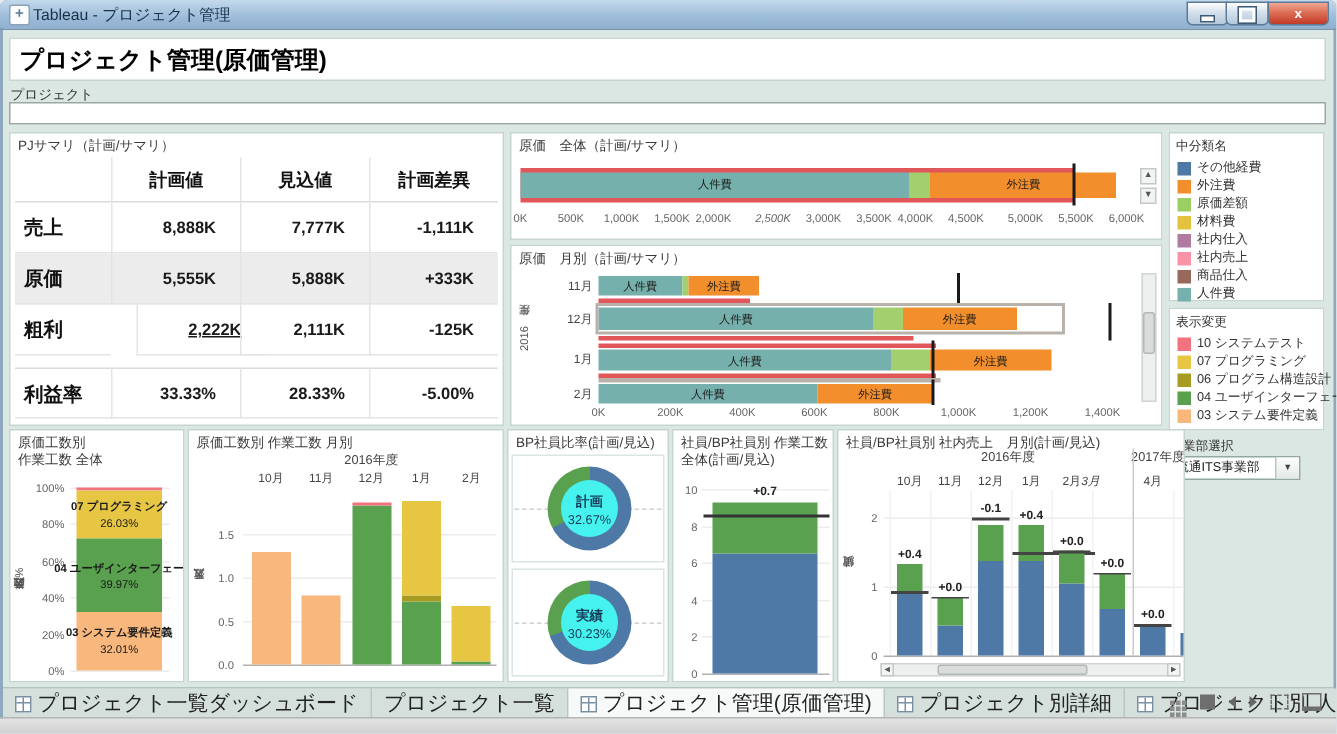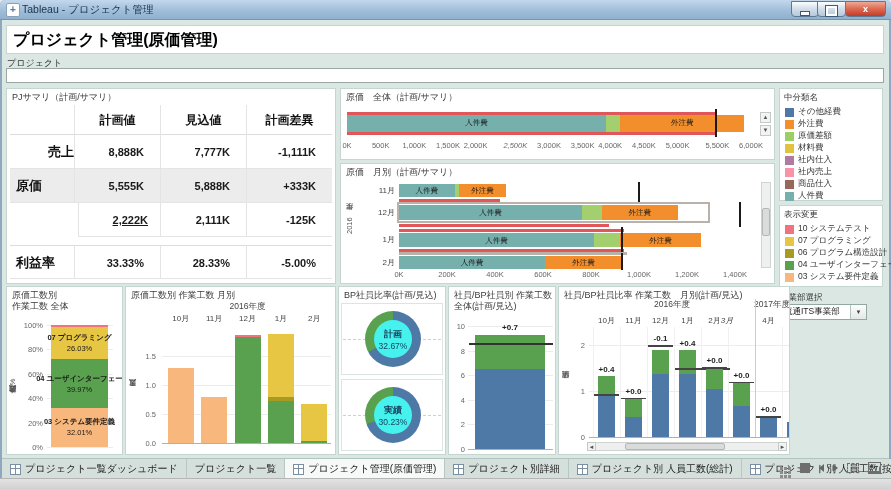--- a/index.html
+++ b/index.html
@@ -35,21 +35,21 @@
   .leglabel{font-size:8.5px;color:#333;white-space:nowrap;}
   
   #bu-dd{position:absolute;background:#fff;border:1px solid #93a8a2;display:flex;align-items:center;box-sizing:border-box;}
   #bu-dd .val{flex:1;font-size:8.5px;color:#222;padding-left:4px;white-space:nowrap;overflow:hidden;}
   #bu-dd .arrow{width:15px;height:100%;border-left:1px solid #b4c4bf;background:linear-gradient(#fdfdfd,#e3e9e7);
     font-size:6px;color:#444;text-align:center;line-height:15px;}
   
   #tabbar{position:absolute;left:2px;top:458px;width:887px;height:20px;background:#c9d6d1;border-top:1px solid #b2c4be;display:flex;align-items:stretch;}
   .tab{display:flex;align-items:center;padding:0 8px;border-right:1px solid #b7c7c2;background:#d5e0dc;cursor:default;}
   .tab.active{background:#f7f9f8;}
-  .tablabel{font-size:10px;color:#222;white-space:nowrap;}
+  .tablabel{font-size:14px;color:#222;white-space:nowrap;}
   .tabicon{width:9px;height:9px;border:1px solid #7b8fa3;margin-right:4px;flex:none;
     background:linear-gradient(#7b8fa3,#7b8fa3) 50% 0/1px 100% no-repeat,
                linear-gradient(#7b8fa3,#7b8fa3) 0 3px/100% 1px no-repeat,#fff;}
   
   #statusicons{position:absolute;top:462px;right:10px;display:flex;align-items:center;gap:9px;}
   .sicon{display:inline-block;}
   
   .sb-track{position:absolute;background:#eef0ef;border:1px solid #cfd4d2;box-sizing:border-box;}
   .sb-thumb{position:absolute;background:#d9dcdb;border:1px solid #b3b8b6;box-sizing:border-box;border-radius:2px;}
   .sb-btn{position:absolute;background:#f2f4f3;border:1px solid #c4c9c7;box-sizing:border-box;font-size:6px;color:#555;
@@ -87,29 +87,30 @@
   <div class="abs" style="left:7px;top:57px;font-size:9px;color:#333;">プロジェクト</div>
   <input class="filter" id="filter-input" type="text" style="left: 6px; top: 68px; width: 878px; height: 15px;" placeholder="">
 
   <div class="panel" id="p-summary" style="left:6px;top:88px;width:330px;height:196px;">
     <div class="ptitle">PJサマリ（計画/サマリ）</div>
     <div id="sumtable" class="abs" style="left:0;top:0;width:330px;height:196px;">
         <div class="cell" style="position: absolute; left: 3px; top: 16px; width: 64px; height: 30px; line-height: 30px; text-align: center; font-size: 12px; font-weight: bold; color: rgb(17, 17, 17); border-bottom: 1px solid rgb(220, 220, 220);"></div>
         <div class="cell" style="position: absolute; left: 67px; top: 16px; width: 86px; height: 30px; line-height: 30px; text-align: center; font-size: 12px; font-weight: bold; color: rgb(17, 17, 17); border-bottom: 1px solid rgb(220, 220, 220); border-left: 1px solid rgb(228, 228, 228);">計画値</div>
         <div class="cell" style="position: absolute; left: 239px; top: 16px; width: 86px; height: 30px; line-height: 30px; text-align: center; font-size: 12px; font-weight: bold; color: rgb(17, 17, 17); border-bottom: 1px solid rgb(220, 220, 220); border-left: 1px solid rgb(228, 228, 228);">計画差異</div>
         <div class="cell" style="position: absolute; left: 153px; top: 16px; width: 86px; height: 30px; line-height: 30px; text-align: center; font-size: 12px; font-weight: bold; color: rgb(17, 17, 17); border-bottom: 1px solid rgb(220, 220, 220); border-left: 1px solid rgb(228, 228, 228);">見込値</div>
-        <div class="cell" style="position: absolute; left: 3px; top: 46px; width: 64px; height: 34px; line-height: 34px; font-size: 13px; font-weight: bold; color: rgb(17, 17, 17); padding-left: 6px; box-sizing: border-box; border-bottom: 1px solid rgb(228, 228, 228); text-align: right;">売上</div>
+        <div class="cell" style="position: absolute; left: 3px; top: 46px; width: 64px; height: 34px; line-height: 34px; font-size: 13px; font-weight: bold; color: rgb(17, 17, 17); padding-left: 6px; box-sizing: border-box; border-bottom: 1px solid rgb(228, 228, 228);">売上</div>
         <div class="cell" style="position: absolute; left: 67px; top: 46px; width: 86px; height: 34px; line-height: 34px; text-align: right; padding-right: 16px; box-sizing: border-box; font-size: 11px; font-weight: bold; color: rgb(26, 26, 26); border-left: 1px solid rgb(228, 228, 228); border-bottom: 1px solid rgb(228, 228, 228);">8,888K</div>
         <div class="cell" style="position: absolute; left: 153px; top: 46px; width: 86px; height: 34px; line-height: 34px; text-align: right; padding-right: 16px; box-sizing: border-box; font-size: 11px; font-weight: bold; color: rgb(26, 26, 26); border-left: 1px solid rgb(228, 228, 228); border-bottom: 1px solid rgb(228, 228, 228);">7,777K</div>
         <div class="cell" style="position: absolute; left: 239px; top: 46px; width: 86px; height: 34px; line-height: 34px; text-align: right; padding-right: 16px; box-sizing: border-box; font-size: 11px; font-weight: bold; color: rgb(26, 26, 26); border-left: 1px solid rgb(228, 228, 228); border-bottom: 1px solid rgb(228, 228, 228);">-1,111K</div>
         <div class="cell" style="position: absolute; left: 3px; top: 80px; width: 64px; height: 34px; line-height: 34px; font-size: 13px; font-weight: bold; color: rgb(17, 17, 17); padding-left: 6px; box-sizing: border-box; background: rgb(236, 236, 236); border-bottom: 1px solid rgb(228, 228, 228);">原価</div>
         <div class="cell" style="position: absolute; left: 67px; top: 80px; width: 86px; height: 34px; line-height: 34px; text-align: right; padding-right: 16px; box-sizing: border-box; font-size: 11px; font-weight: bold; color: rgb(26, 26, 26); border-left: 1px solid rgb(228, 228, 228); border-bottom: 1px solid rgb(228, 228, 228); background: rgb(236, 236, 236);">5,555K</div>
         <div class="cell" style="position: absolute; left: 153px; top: 80px; width: 86px; height: 34px; line-height: 34px; text-align: right; padding-right: 16px; box-sizing: border-box; font-size: 11px; font-weight: bold; color: rgb(26, 26, 26); border-left: 1px solid rgb(228, 228, 228); border-bottom: 1px solid rgb(228, 228, 228); background: rgb(236, 236, 236);">5,888K</div>
         <div class="cell" style="position: absolute; left: 239px; top: 80px; width: 86px; height: 34px; line-height: 34px; text-align: right; padding-right: 16px; box-sizing: border-box; font-size: 11px; font-weight: bold; color: rgb(26, 26, 26); border-left: 1px solid rgb(228, 228, 228); border-bottom: 1px solid rgb(228, 228, 228); background: rgb(236, 236, 236);">+333K</div>
-        <div class="cell" style="position: absolute; left: 71px; top: 114px; width: 86px; height: 34px; line-height: 34px; text-align: right; padding-right: 16px; box-sizing: border-box; font-size: 11px; font-weight: bold; color: rgb(26, 26, 26); border-left: 1px solid rgb(228, 228, 228); border-bottom: 1px solid rgb(228, 228, 228); text-decoration: underline;">2,222K</div>
+        <div class="cell" style="position: absolute; left: 3px; top: 114px; width: 64px; height: 34px; line-height: 34px; font-size: 13px; font-weight: bold; color: rgb(17, 17, 17); padding-left: 6px; box-sizing: border-box; border-bottom: 1px solid rgb(228, 228, 228);">粗利</div>
+        <div class="cell" style="position: absolute; left: 84px; top: 114px; width: 86px; height: 34px; line-height: 34px; text-align: right; padding-right: 16px; box-sizing: border-box; font-size: 11px; font-weight: bold; color: rgb(26, 26, 26); border-left: 1px solid rgb(228, 228, 228); border-bottom: 1px solid rgb(228, 228, 228); text-decoration: underline;">2,222K</div>
         <div class="cell" style="position: absolute; left: 153px; top: 114px; width: 86px; height: 34px; line-height: 34px; text-align: right; padding-right: 16px; box-sizing: border-box; font-size: 11px; font-weight: bold; color: rgb(26, 26, 26); border-left: 1px solid rgb(228, 228, 228); border-bottom: 1px solid rgb(228, 228, 228);">2,111K</div>
         <div class="cell" style="position: absolute; left: 239px; top: 114px; width: 86px; height: 34px; line-height: 34px; text-align: right; padding-right: 16px; box-sizing: border-box; font-size: 11px; font-weight: bold; color: rgb(26, 26, 26); border-left: 1px solid rgb(228, 228, 228); border-bottom: 1px solid rgb(228, 228, 228);">-125K</div>
         <div class="cell" style="position: absolute; left: 3px; top: 156px; width: 64px; height: 34px; line-height: 34px; font-size: 13px; font-weight: bold; color: rgb(17, 17, 17); padding-left: 6px; box-sizing: border-box; border-top: 1px solid rgb(220, 220, 220); border-bottom: 1px solid rgb(228, 228, 228);">利益率</div>
         <div class="cell" style="position: absolute; left: 67px; top: 156px; width: 86px; height: 34px; line-height: 34px; text-align: right; padding-right: 16px; box-sizing: border-box; font-size: 11px; font-weight: bold; color: rgb(26, 26, 26); border-left: 1px solid rgb(228, 228, 228); border-bottom: 1px solid rgb(228, 228, 228); border-top: 1px solid rgb(220, 220, 220);">33.33%</div>
         <div class="cell" style="position: absolute; left: 153px; top: 156px; width: 86px; height: 34px; line-height: 34px; text-align: right; padding-right: 16px; box-sizing: border-box; font-size: 11px; font-weight: bold; color: rgb(26, 26, 26); border-left: 1px solid rgb(228, 228, 228); border-bottom: 1px solid rgb(228, 228, 228); border-top: 1px solid rgb(220, 220, 220);">28.33%</div>
         <div class="cell" style="position: absolute; left: 239px; top: 156px; width: 86px; height: 34px; line-height: 34px; text-align: right; padding-right: 16px; box-sizing: border-box; font-size: 11px; font-weight: bold; color: rgb(26, 26, 26); border-left: 1px solid rgb(228, 228, 228); border-bottom: 1px solid rgb(228, 228, 228); border-top: 1px solid rgb(220, 220, 220);">-5.00%</div>
       </div>
   </div>
 
   <div class="panel" id="p-cost-total" style="left:340px;top:88px;width:435px;height:72px;">
@@ -127,21 +128,21 @@
         <div class="tick" style="position: absolute; left: -12px; top: 52px; width: 36px; text-align: center;">0K</div>
         <div class="tick" style="position: absolute; left: 21.6667px; top: 52px; width: 36px; text-align: center;">500K</div>
         <div class="tick" style="position: absolute; left: 55.3333px; top: 52px; width: 36px; text-align: center;">1,000K</div>
         <div class="tick" style="position: absolute; left: 89px; top: 52px; width: 36px; text-align: center;">1,500K</div>
         <div class="tick" style="position: absolute; left: 122.667px; top: 52px; width: 36px; text-align: left;">2,000K</div>
         <div class="tick" style="position: absolute; left: 156.333px; top: 52px; width: 36px; text-align: center; font-style: italic;">2,500K</div>
         <div class="tick" style="position: absolute; left: 190px; top: 52px; width: 36px; text-align: center;">3,000K</div>
         <div class="tick" style="position: absolute; left: 223.667px; top: 52px; width: 36px; text-align: center;">3,500K</div>
         <div class="tick" style="position: absolute; left: 257.333px; top: 52px; width: 36px; text-align: left;">4,000K</div>
         <div class="tick" style="position: absolute; left: 291px; top: 52px; width: 36px; text-align: left;">4,500K</div>
-        <div class="tick" style="position: absolute; left: 324.667px; top: 52px; width: 36px; ">5,000K</div>
+        <div class="tick" style="position: absolute; left: 324.667px; top: 52px; width: 36px; text-align: center;">5,000K</div>
         <div class="tick" style="position: absolute; left: 358.333px; top: 52px; width: 36px; text-align: center;">5,500K</div>
         <div class="tick" style="position: absolute; left: 392px; top: 52px; width: 36px; text-align: center;">6,000K</div>
         <div class="sb-btn" style="position: absolute; left: 419px; top: 23px; width: 11px; height: 11px;">▲</div>
         <div class="sb-btn" style="position: absolute; left: 419px; top: 36px; width: 11px; height: 11px;">▼</div>
       </div>
   </div>
 
   <div class="panel" id="p-cost-monthly" style="left:340px;top:163px;width:435px;height:121px;">
     <div class="ptitle">原価　月別（計画/サマリ）</div>
     <div class="abs plot" id="plot-cost-monthly" style="left:0;top:0;width:435px;height:121px;">
@@ -372,21 +373,21 @@
         <div class="tick" style="position: absolute; left: 2px; top: 158px; width: 14px; text-align: right;">0</div>
         <div class="" style="position: absolute; left: 19px; top: 162px; width: 85px; height: 1px; background: rgb(176, 176, 176);"></div>
         <div class="" style="position: absolute; left: 26px; top: 82.05px; width: 70px; height: 79.95px; background: rgb(78, 121, 167);"></div>
         <div class="" style="position: absolute; left: 26px; top: 47.61px; width: 70px; height: 34.44px; background: rgb(89, 161, 79);"></div>
         <div class="" style="position: absolute; left: 20px; top: 56.22px; width: 84px; height: 1.5px; background: rgb(51, 51, 51);"></div>
         <div class="difflab" style="position: absolute; left: 26px; top: 35.61px; width: 70px;">+0.7</div>
       </div>
   </div>
 
   <div class="panel" id="p-emp-monthly" style="left:558px;top:286px;width:232px;height:169px;">
-    <div class="ptitle">社員/BP社員比率 作業工数　月別(計画/見込)</div>
+    <div class="ptitle">社員/BP社員別 社内売上　月別(計画/見込)</div>
     <div class="abs plot" id="plot-emp-monthly" style="left:0;top:0;width:232px;height:169px;">
         <div class="" style="position: absolute; left: 30px; top: 12px; width: 166px; text-align: center; font-size: 8.5px; color: rgb(68, 68, 68);">2016年度</div>
         <div class="" style="position: absolute; left: 193px; top: 12px; width: 40px; text-align: center; font-size: 8.5px; color: rgb(68, 68, 68);">2017年度</div>
         <div class="vtext" style="position: absolute; left: 2px; top: 78px; height: 40px;">実績値</div>
         <div class="tick" style="position: absolute; left: 14px; top: 54px; width: 12px; text-align: right;">2</div>
         <div class="gline" style="position: absolute; left: 30px; top: 58px; width: 200px; height: 1px;"></div>
         <div class="tick" style="position: absolute; left: 14px; top: 100px; width: 12px; text-align: right;">1</div>
         <div class="gline" style="position: absolute; left: 30px; top: 104px; width: 200px; height: 1px;"></div>
         <div class="tick" style="position: absolute; left: 14px; top: 146px; width: 12px; text-align: right;">0</div>
         <div class="" style="position: absolute; left: 34px; top: 40px; width: 1px; height: 110px; background: rgb(241, 241, 241);"></div>

